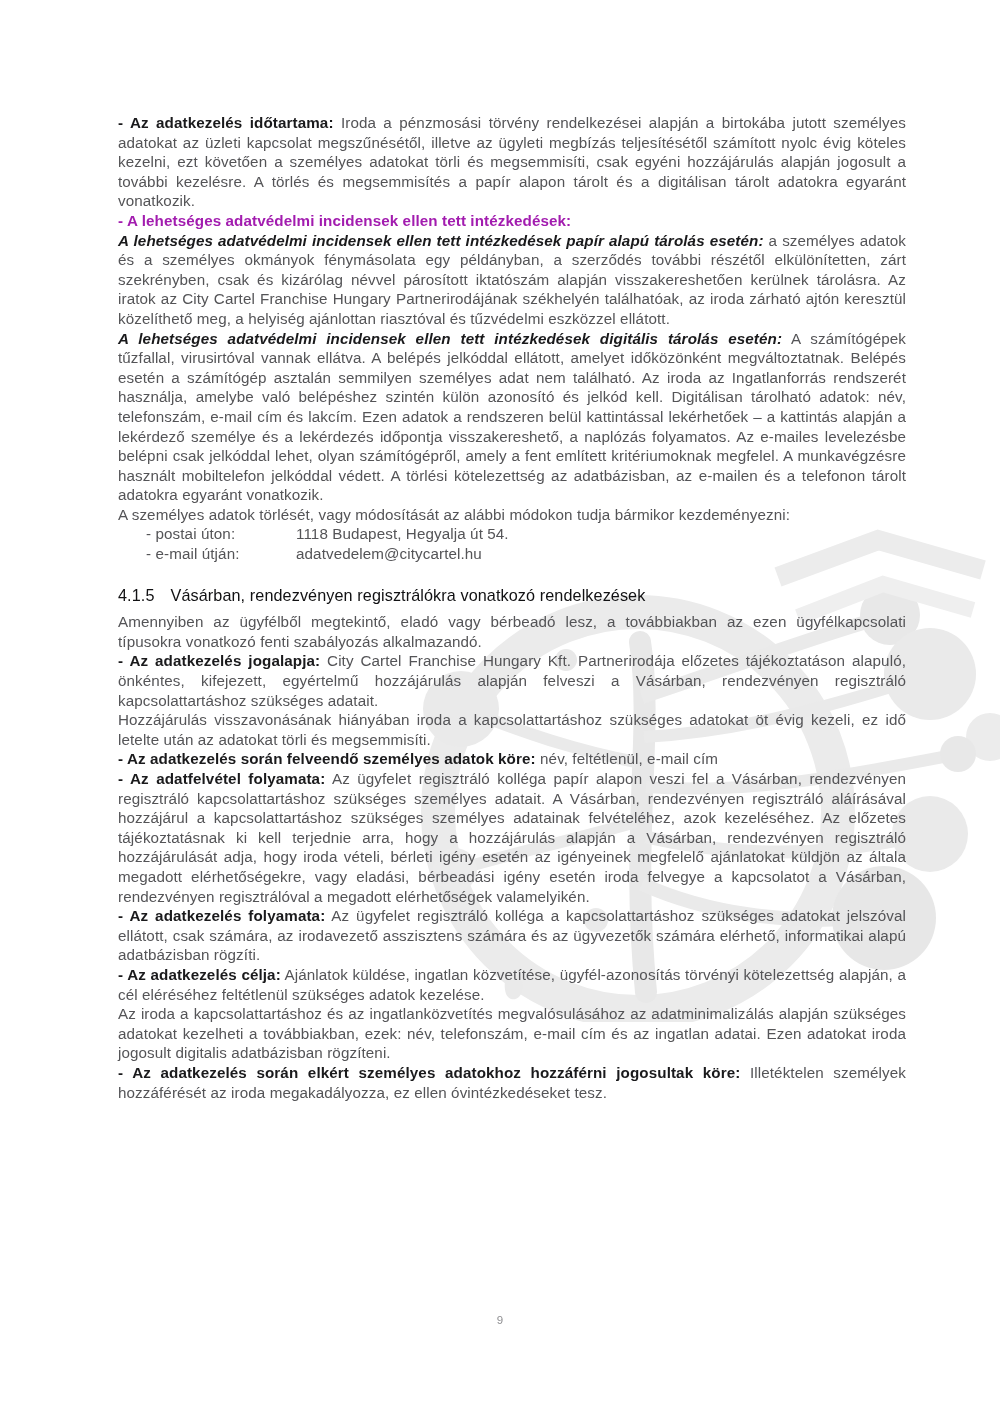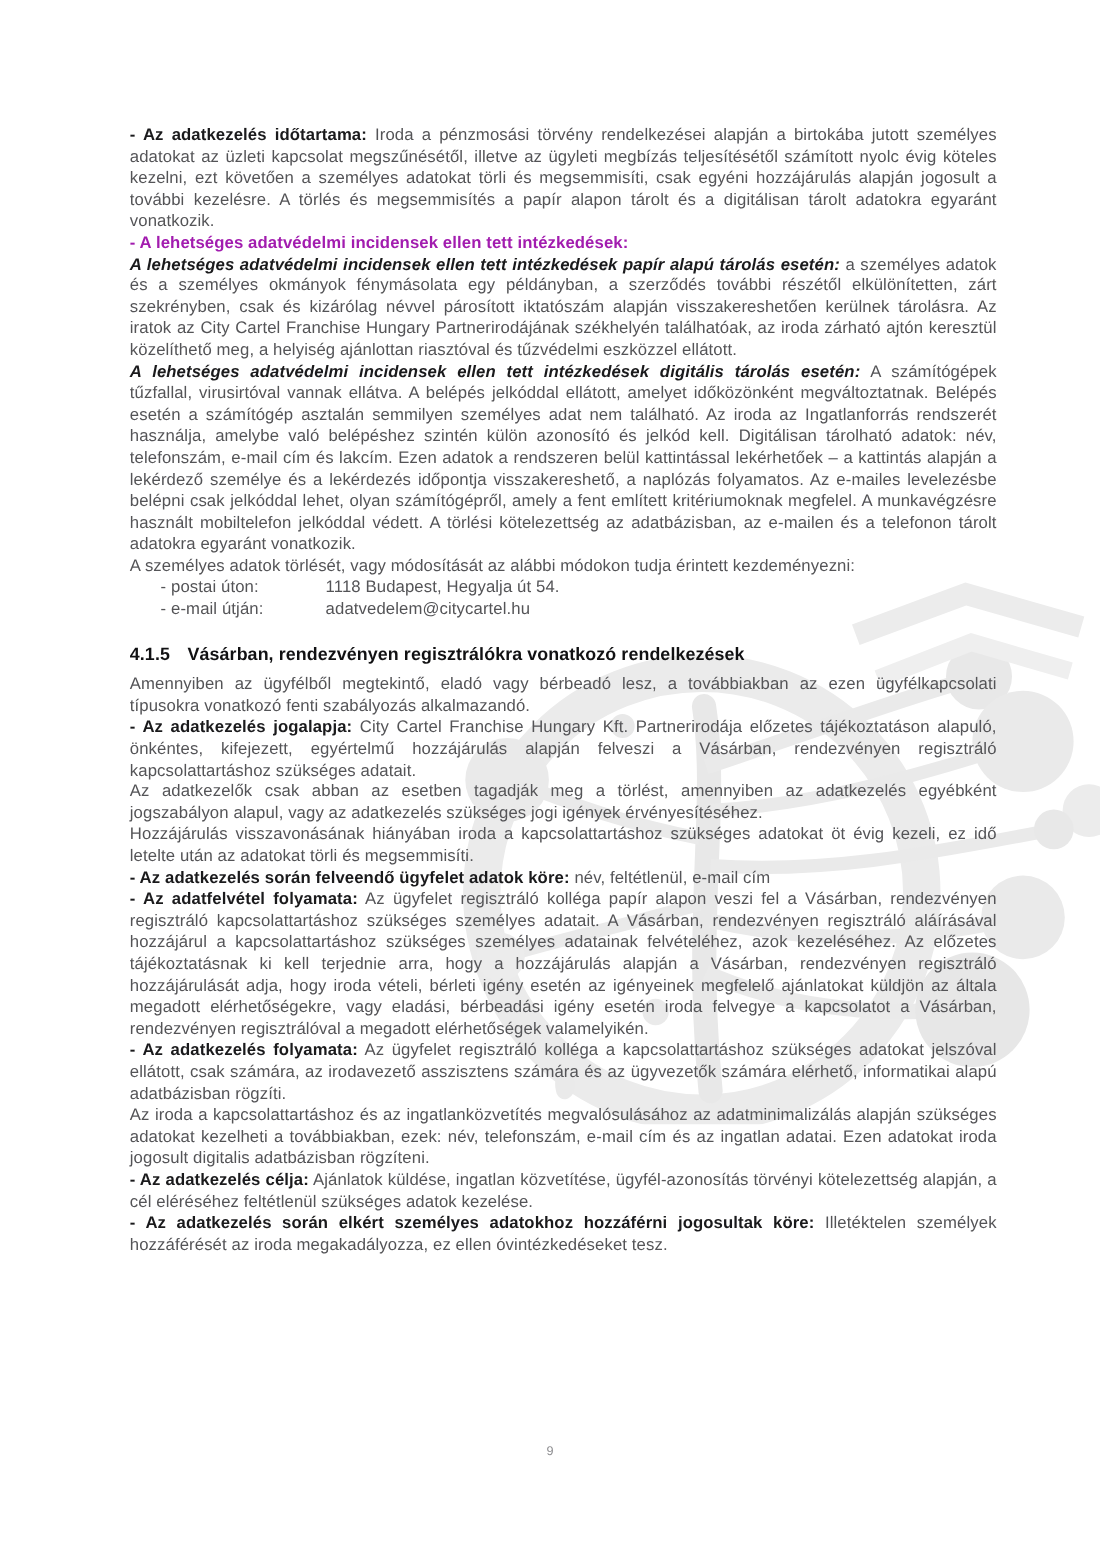--- a/index.html
+++ b/index.html
@@ -14,21 +14,21 @@
     color:#545457;text-align:justify;
   }
   .para{margin:0;padding:0;}
   .lead{font-weight:bold;color:#1a1a1c;}
   .lead.italic{font-style:italic;}
   .boldline{font-weight:bold;color:#a21caf;}
   .contact-row{display:flex;text-align:left;margin-left:28px;}
   .contact-label{flex:0 0 150px;}
   .section-heading{
     display:flex;margin:22px 0 7px 0;padding:0;
-    font-size:16.2px;font-weight:bold;color:#111113;letter-spacing:0.1px;
+    font-size:16.2px;font-weight:normal;color:#111113;letter-spacing:0.1px;
   }
   .section-number{margin-right:16px;}
   .footer{
     position:absolute;top:1314px;left:0;width:1000px;z-index:1;
     text-align:center;font-size:11.5px;color:#8f8f92;
   }
 </style>
 </head>
 <body>
 
@@ -62,21 +62,21 @@
   <div class="content">
 
     <p class="para"><span class="lead">- Az adatkezelés időtartama:</span><span> Iroda a pénzmosási törvény rendelkezései alapján a birtokába jutott személyes adatokat az üzleti kapcsolat megszűnésétől, illetve az ügyleti megbízás teljesítésétől számított nyolc évig köteles kezelni, ezt követően a személyes adatokat törli és megsemmisíti, csak egyéni hozzájárulás alapján jogosult a további kezelésre. A törlés és megsemmisítés a papír alapon tárolt és a digitálisan tárolt adatokra egyaránt vonatkozik.</span></p>
 
     <p class="para boldline">- A lehetséges adatvédelmi incidensek ellen tett intézkedések:</p>
 
     <p class="para"><span class="lead italic">A lehetséges adatvédelmi incidensek ellen tett intézkedések papír alapú tárolás esetén:</span><span> a személyes adatok és a személyes okmányok fénymásolata egy példányban, a szerződés további részétől elkülönítetten, zárt szekrényben, csak és kizárólag névvel párosított iktatószám alapján visszakereshetően kerülnek tárolásra. Az iratok az City Cartel Franchise Hungary Partnerirodájának székhelyén találhatóak, az iroda zárható ajtón keresztül közelíthető meg, a helyiség ajánlottan riasztóval és tűzvédelmi eszközzel ellátott.</span></p>
 
     <p class="para"><span class="lead italic">A lehetséges adatvédelmi incidensek ellen tett intézkedések digitális tárolás esetén:</span><span> A számítógépek tűzfallal, virusirtóval vannak ellátva. A belépés jelkóddal ellátott, amelyet időközönként megváltoztatnak. Belépés esetén a számítógép asztalán semmilyen személyes adat nem található. Az iroda az Ingatlanforrás rendszerét használja, amelybe való belépéshez szintén külön azonosító és jelkód kell. Digitálisan tárolható adatok: név, telefonszám, e-mail cím és lakcím. Ezen adatok a rendszeren belül kattintással lekérhetőek – a kattintás alapján a lekérdező személye és a lekérdezés időpontja visszakereshető, a naplózás folyamatos. Az e-mailes levelezésbe belépni csak jelkóddal lehet, olyan számítógépről, amely a fent említett kritériumoknak megfelel. A munkavégzésre használt mobiltelefon jelkóddal védett. A törlési kötelezettség az adatbázisban, az e-mailen és a telefonon tárolt adatokra egyaránt vonatkozik.</span></p>
 
-    <p class="para">A személyes adatok törlését, vagy módosítását az alábbi módokon tudja érintett kezdeményezni:</p>
+    <p class="para">A személyes adatok törlését, vagy módosítását az alábbi módokon tudja bármikor kezdeményezni:</p>
 
 
     <div class="contact-row">
       <span class="contact-label">- postai úton:</span>
       <span class="contact-value">1118 Budapest, Hegyalja út 54.</span>
     </div>
     <div class="contact-row">
       <span class="contact-label">- e-mail útján:</span>
       <span class="contact-value">adatvedelem@citycartel.hu</span>
     </div>
@@ -84,33 +84,32 @@
     <h2 class="section-heading">
       <span class="section-number">4.1.5</span>
       <span class="section-title">Vásárban, rendezvényen regisztrálókra vonatkozó rendelkezések</span>
     </h2>
 
     <p class="para">Amennyiben az ügyfélből megtekintő, eladó vagy bérbeadó lesz, a továbbiakban az ezen ügyfélkapcsolati típusokra vonatkozó fenti szabályozás alkalmazandó.</p>
 
     <p class="para"><span class="lead">- Az adatkezelés jogalapja:</span><span> City Cartel Franchise Hungary Kft. Partnerirodája előzetes tájékoztatáson alapuló, önkéntes, kifejezett, egyértelmű hozzájárulás alapján felveszi a Vásárban, rendezvényen regisztráló kapcsolattartáshoz szükséges adatait.</span></p>
 
 
-    <p class="para">Az adatkezelők csak abban az esetben tagadják meg a törlést, amennyiben az adatkezelés egyébként jogszabályon alapul, vagy az adatkezelés szükséges jogi igények érvényesítéséhez.</p>
 
     <p class="para">Hozzájárulás visszavonásának hiányában iroda a kapcsolattartáshoz szükséges adatokat öt évig kezeli, ez idő letelte után az adatokat törli és megsemmisíti.</p>
 
-    <p class="para"><span class="lead">- Az adatkezelés során felveendő ügyfelet adatok köre:</span><span> név, feltétlenül, e-mail cím</span></p>
+    <p class="para"><span class="lead">- Az adatkezelés során felveendő személyes adatok köre:</span><span> név, feltétlenül, e-mail cím</span></p>
 
     <p class="para"><span class="lead">- Az adatfelvétel folyamata:</span><span> Az ügyfelet regisztráló kolléga papír alapon veszi fel a Vásárban, rendezvényen regisztráló kapcsolattartáshoz szükséges személyes adatait. A Vásárban, rendezvényen regisztráló aláírásával hozzájárul a kapcsolattartáshoz szükséges személyes adatainak felvételéhez, azok kezeléséhez. Az előzetes tájékoztatásnak ki kell terjednie arra, hogy a hozzájárulás alapján a Vásárban, rendezvényen regisztráló hozzájárulását adja, hogy iroda vételi, bérleti igény esetén az igényeinek megfelelő ajánlatokat küldjön az általa megadott elérhetőségekre, vagy eladási, bérbeadási igény esetén iroda felvegye a kapcsolatot a Vásárban, rendezvényen regisztrálóval a megadott elérhetőségek valamelyikén.</span></p>
 
     <p class="para"><span class="lead">- Az adatkezelés folyamata:</span><span> Az ügyfelet regisztráló kolléga a kapcsolattartáshoz szükséges adatokat jelszóval ellátott, csak számára, az irodavezető asszisztens számára és az ügyvezetők számára elérhető, informatikai alapú adatbázisban rögzíti.</span></p>
 
+    <p class="para"><span class="lead">- Az adatkezelés célja:</span><span> Ajánlatok küldése, ingatlan közvetítése, ügyfél-azonosítás törvényi kötelezettség alapján, a cél eléréséhez feltétlenül szükséges adatok kezelése.</span></p>
+
     <p class="para">Az iroda a kapcsolattartáshoz és az ingatlanközvetítés megvalósulásához az adatminimalizálás alapján szükséges adatokat kezelheti a továbbiakban, ezek: név, telefonszám, e-mail cím és az ingatlan adatai. Ezen adatokat iroda jogosult digitalis adatbázisban rögzíteni.</p>
-
-    <p class="para"><span class="lead">- Az adatkezelés célja:</span><span> Ajánlatok küldése, ingatlan közvetítése, ügyfél-azonosítás törvényi kötelezettség alapján, a cél eléréséhez feltétlenül szükséges adatok kezelése.</span></p>
 
     <p class="para"><span class="lead">- Az adatkezelés során elkért személyes adatokhoz hozzáférni jogosultak köre:</span><span> Illetéktelen személyek hozzáférését az iroda megakadályozza, ez ellen óvintézkedéseket tesz.</span></p>
 
   </div>
 
   <div class="footer">9</div>
 
 </div>
 
 </body></html>

